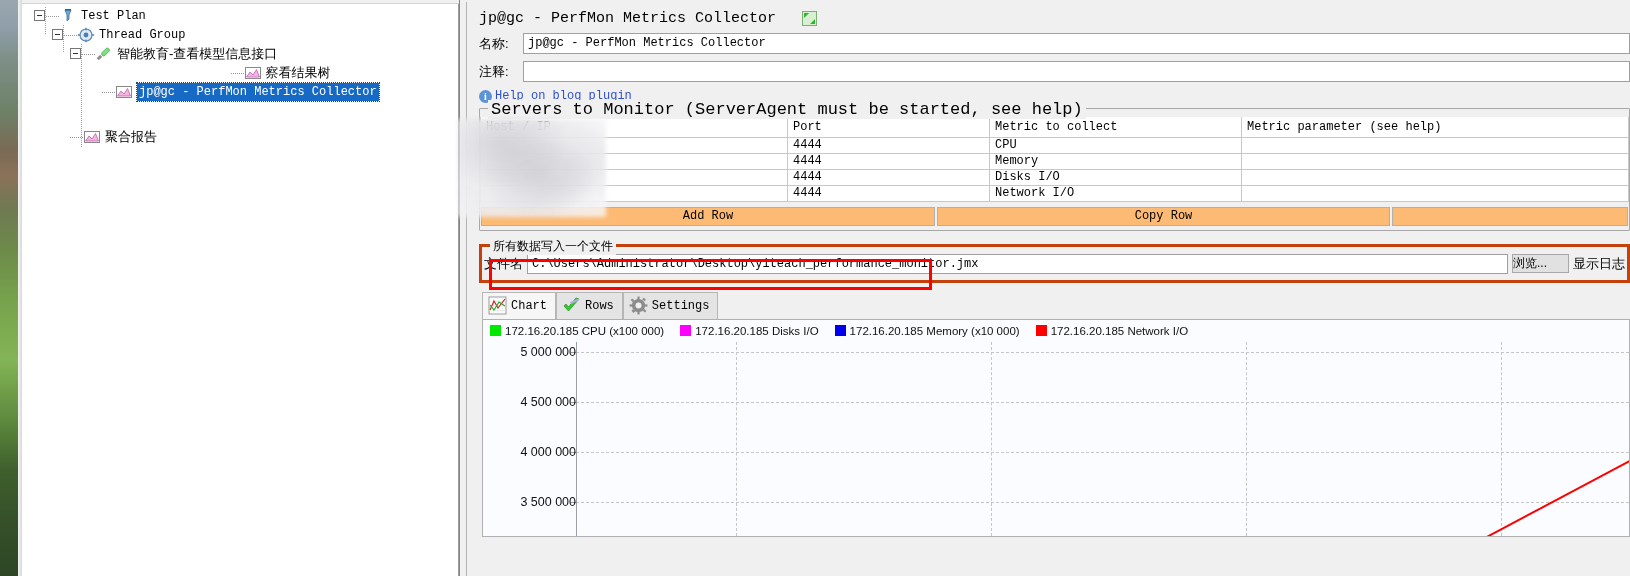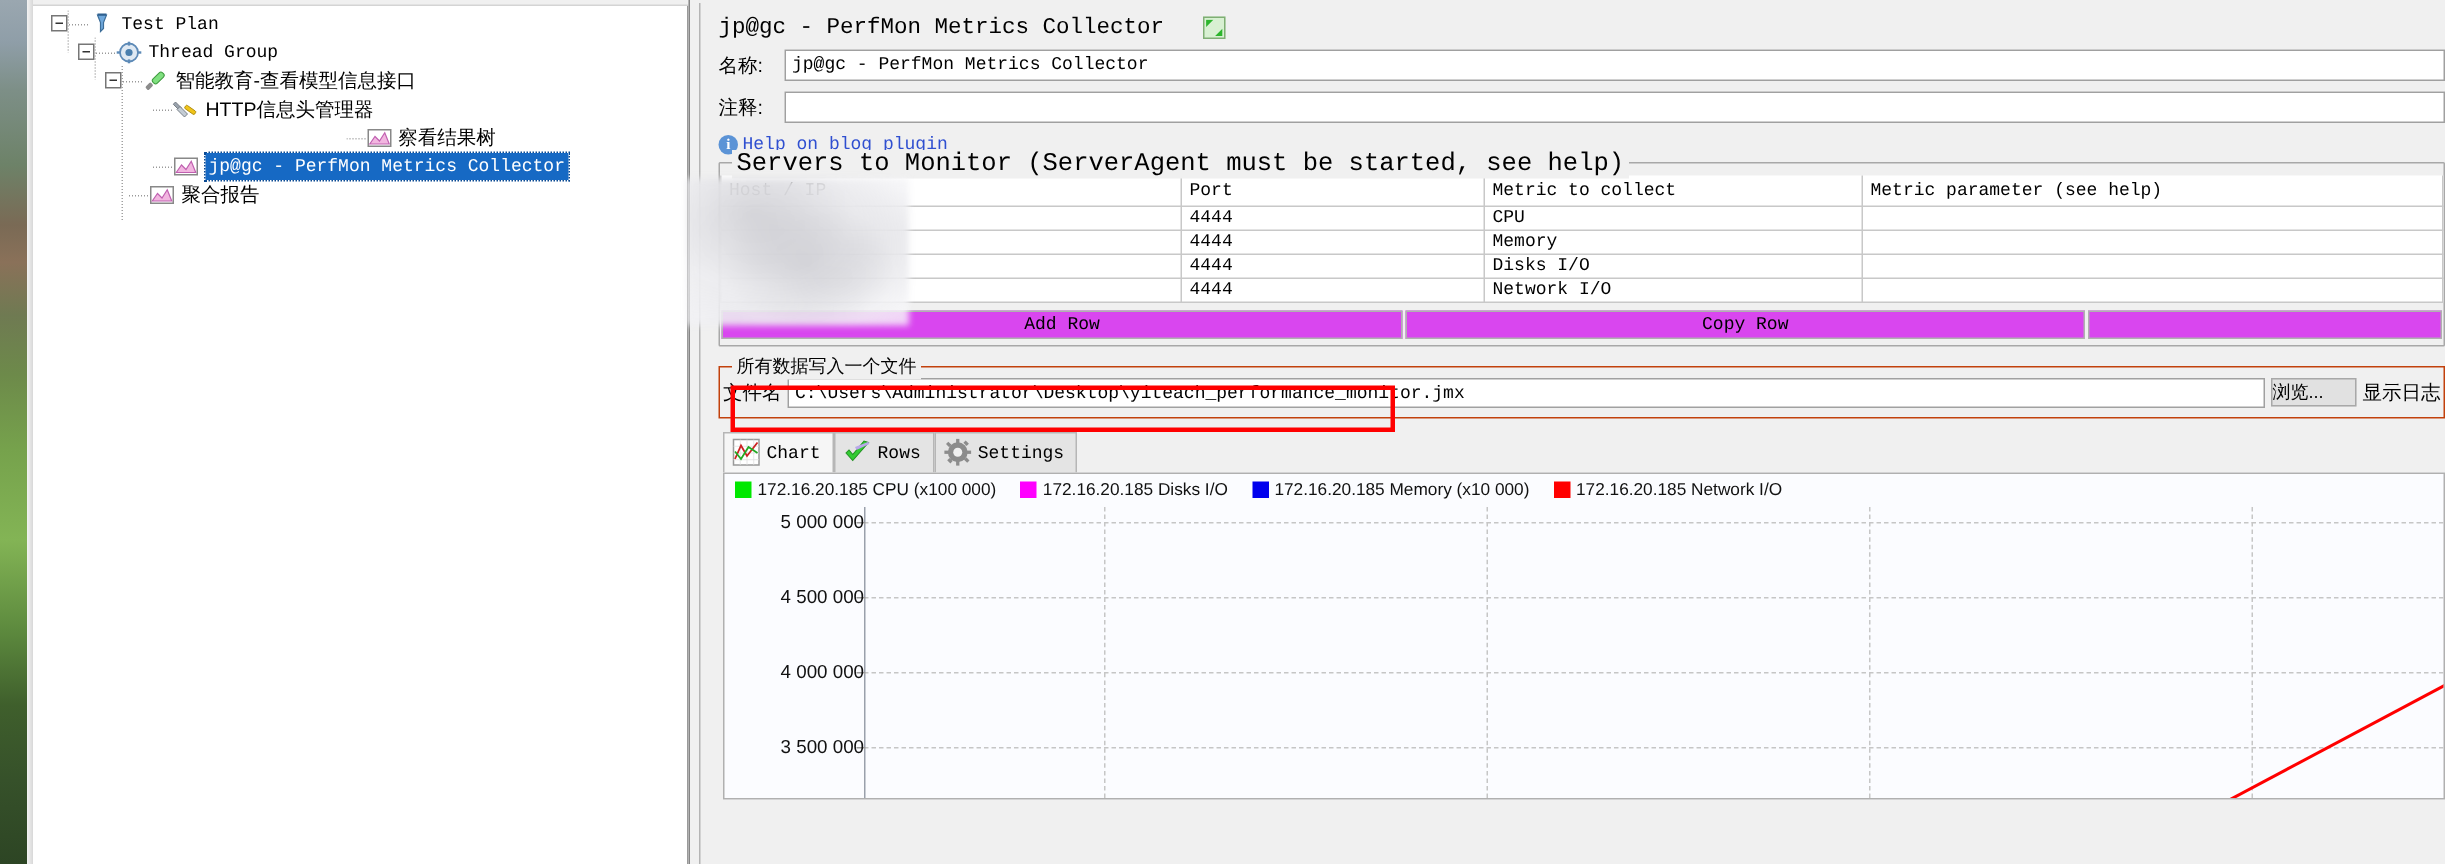--- a/index.html
+++ b/index.html
@@ -172,33 +172,33 @@
     background:
       radial-gradient(ellipse at 30% 25%, rgba(190,190,196,0.55) 0%, rgba(230,230,233,0.35) 45%, rgba(255,255,255,0.0) 72%),
       radial-gradient(ellipse at 55% 60%, rgba(176,176,184,0.5) 0%, rgba(235,235,238,0.3) 50%, rgba(255,255,255,0) 78%),
       radial-gradient(ellipse at 75% 45%, rgba(200,200,206,0.45) 0%, rgba(245,245,247,0.25) 55%, rgba(255,255,255,0) 80%),
       linear-gradient(115deg, rgba(248,248,250,0.92) 0%, rgba(236,236,240,0.85) 40%, rgba(250,250,252,0.75) 100%);
     filter: blur(2.2px);
   }
 
   .row-buttons { display: flex; margin-top: 5px; padding: 0 1px; gap: 2px; }
   .btn {
-    background: #d946ef; border: 1px solid #b0b0b0;
+    background: #fdba74; border: 1px solid #b0b0b0;
     font-family: "Liberation Mono", monospace; font-size: 12px;
     height: 19px; line-height: 17px; text-align: center; color: #000;
     cursor: pointer;
   }
   .btn-addrow { flex: 0 0 454px; }
   .btn-copyrow { flex: 0 0 453px; }
   .btn-delrow { flex: 1 1 auto; }
 
   
   .file-group {
     position: relative; margin: 13px 0 0 5px;
-    border: 1px solid #c2410c;
+    border: 3px solid #c2410c;
     padding: 7px 2px 6px 2px;
   }
   .file-group-title {
     position: absolute; top: -9px; left: 8px; background: #f0f0f0;
     padding: 0 3px; font-family: "Liberation Sans", sans-serif;
     font-size: 12px; color: #000;
   }
   .file-row { display: flex; align-items: center; gap: 4px; }
   .file-label { font-family: "Liberation Sans", sans-serif; font-size: 13px; flex: 0 0 auto; }
   .file-input {
@@ -320,31 +320,20 @@
         <div class="dots"></div>
         <span class="ticon">
           <svg width="18" height="16" viewBox="0 0 18 16">
             <rect x="2" y="10" width="5" height="3" rx="1" fill="#8c8c8c" transform="rotate(-45 4.5 11.5)"></rect>
             <rect x="6" y="4" width="9" height="4" rx="1.6" fill="#7fe07f" stroke="#3f9a3f" stroke-width="0.7" transform="rotate(-45 10.5 6)"></rect>
           </svg>
         </span>
         <span class="tlabel">智能教育-查看模型信息接口</span>
       </div>
 
-      <div class="tnode cjk" style="padding-left:80px;">
-        <div class="dots"></div>
-        <span class="ticon">
-          <svg width="18" height="16" viewBox="0 0 18 16">
-            <rect x="8" y="7" width="8" height="2.6" rx="0.8" fill="#f0c419" stroke="#b08e12" stroke-width="0.6" transform="rotate(35 12 8)"></rect>
-            <path d="M2 3 l4 4 l-1.5 1.5 l-4-4 z" fill="#9aa3ad" stroke="#6d757d" stroke-width="0.6"></path>
-            <path d="M5 6 l5 5 l-2 2 l-5-5 z" fill="#c4ccd4" stroke="#6d757d" stroke-width="0.6"></path>
-          </svg>
-        </span>
-        <span class="tlabel">HTTP信息头管理器</span>
-      </div>
 
       <div class="tnode cjk" style="padding-left:80px;justify-content:center;">
         <div class="dots"></div>
         <span class="ticon">
           <svg width="18" height="16" viewBox="0 0 18 16">
             <rect x="1.5" y="2.5" width="15" height="11" fill="#ffffff" stroke="#888" stroke-width="1"></rect>
             <path d="M2.5 12 L6 7 L9 10 L12.5 4.5 L15.5 12 Z" fill="#f2b6e0" stroke="#c060b0" stroke-width="0.8"></path>
           </svg>
         </span>
         <span class="tlabel">察看结果树</span>
@@ -354,21 +343,21 @@
         <div class="dots"></div>
         <span class="ticon">
           <svg width="18" height="16" viewBox="0 0 18 16">
             <rect x="1.5" y="2.5" width="15" height="11" fill="#ffffff" stroke="#888" stroke-width="1"></rect>
             <path d="M2.5 12 L6 7 L9 10 L12.5 4.5 L15.5 12 Z" fill="#f2b6e0" stroke="#c060b0" stroke-width="0.8"></path>
           </svg>
         </span>
         <span class="tlabel selected">jp@gc - PerfMon Metrics Collector</span>
       </div>
 
-      <div class="tnode cjk" style="padding-left:64px;">
+      <div class="tnode cjk" style="padding-left:48px;margin-top:26px;">
         <div class="dots"></div>
         <span class="ticon">
           <svg width="18" height="16" viewBox="0 0 18 16">
             <rect x="1.5" y="2.5" width="15" height="11" fill="#ffffff" stroke="#888" stroke-width="1"></rect>
             <path d="M2.5 12 L6 7 L9 10 L12.5 4.5 L15.5 12 Z" fill="#f2b6e0" stroke="#c060b0" stroke-width="0.8"></path>
           </svg>
         </span>
         <span class="tlabel">聚合报告</span>
       </div>
 

